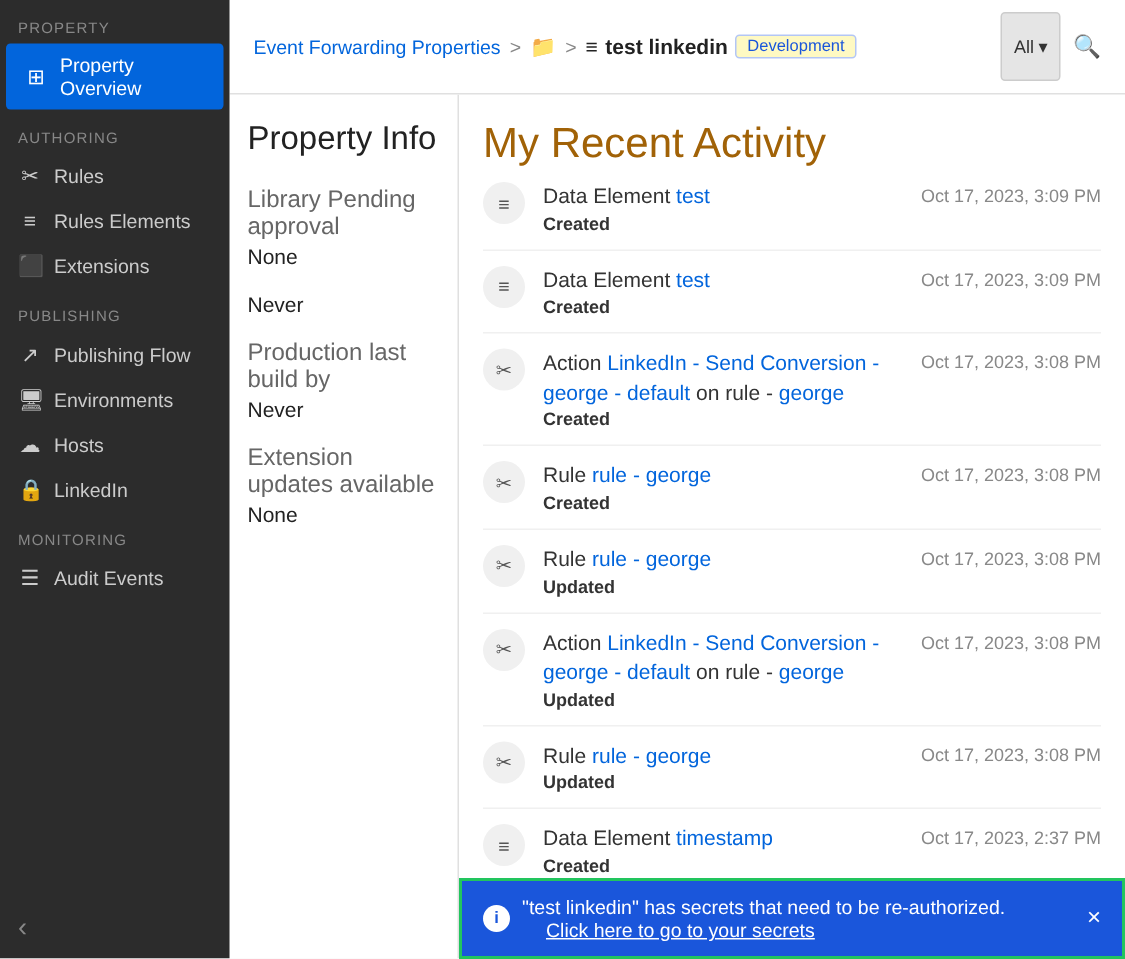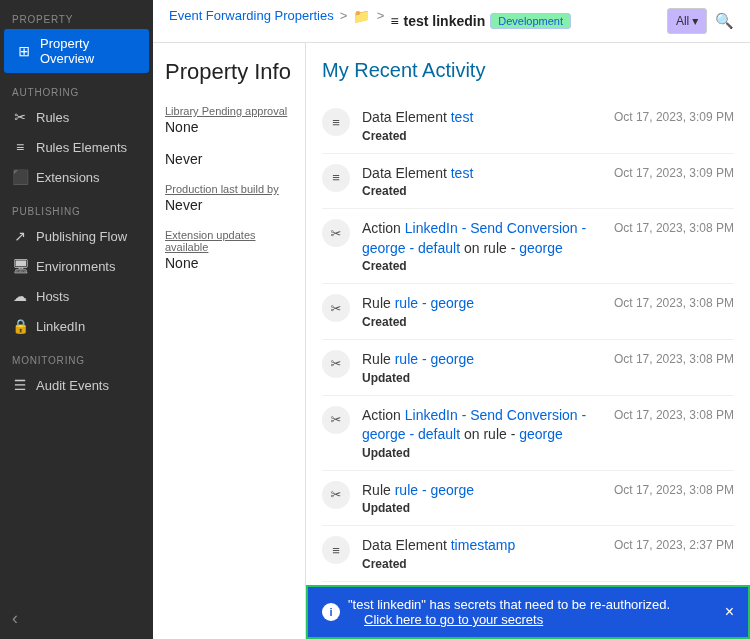--- a/index.html
+++ b/index.html
@@ -50,20 +50,21 @@
       flex: 1;
       display: flex;
       flex-direction: column;
       overflow: hidden;
       background: #fff;
     }
 
     
     .header {
       display: flex;
+      align-items: center;
       padding: 8px 16px;
       border-bottom: 1px solid #e0e0e0;
       gap: 6px;
       background: #fff;
       flex-shrink: 0;
     }
     .breadcrumb-link {
       color: #0265dc;
       cursor: pointer;
       font-size: 13px;
@@ -72,45 +73,45 @@
     .breadcrumb-icon { font-size: 14px; color: #555; }
     .breadcrumb-current {
       display: flex;
       align-items: center;
       gap: 5px;
       font-size: 14px;
       font-weight: 600;
       color: #222;
     }
     .env-badge {
-      background: #86efac;
+      background: #fef9c3;
       color: #1a56db;
       border: 1px solid #b3c6f5;
       border-radius: 3px;
       padding: 1px 7px;
       font-size: 11px;
       font-weight: 500;
     }
     .header-right {
       margin-left: auto;
       display: flex;
       align-items: center;
       gap: 8px;
     }
     .all-select {
       display: flex;
       align-items: center;
       gap: 3px;
       border: 1px solid #ccc;
       border-radius: 3px;
-      padding: 5px 8px;
+      padding: 15px 8px;
       cursor: pointer;
       font-size: 12px;
       color: #333;
-      background: #c4b5fd;
+      background: #e5e5e5;
     }
     .search-icon-btn { cursor: pointer; color: #444; font-size: 15px; }
 
     
     .content {
       flex: 1;
       display: flex;
       overflow: hidden;
       position: relative;
     }
@@ -123,35 +124,34 @@
       padding: 16px 12px;
       overflow-y: auto;
     }
     .prop-info h2 {
       font-size: 22px;
       font-weight: 300;
       color: #222;
       margin-bottom: 20px;
     }
     .prop-field { margin-bottom: 16px; }
-    .prop-field-label { font-size: 11px; color: #666; margin-bottom: 2px; text-decoration: underline; }
+    .prop-field-label { font-size: 16px; color: #666; margin-bottom: 2px; }
     .prop-field-value { font-size: 14px; font-weight: 300; color: #222; }
 
     
     .activity {
       flex: 1;
       padding: 16px 16px 60px 16px;
       overflow-y: auto;
       position: relative;
     }
     .activity h2 {
-      font-size: 20px;
+      font-size: 28px;
       font-weight: 300;
-      color: #0369a1;
-      margin-bottom: 16px;
+      color: #a16207;
     }
     .activity-item {
       display: flex;
       align-items: flex-start;
       padding: 10px 0;
       border-bottom: 1px solid #f0f0f0;
       gap: 12px;
     }
     .activity-item-icon {
       width: 28px;

